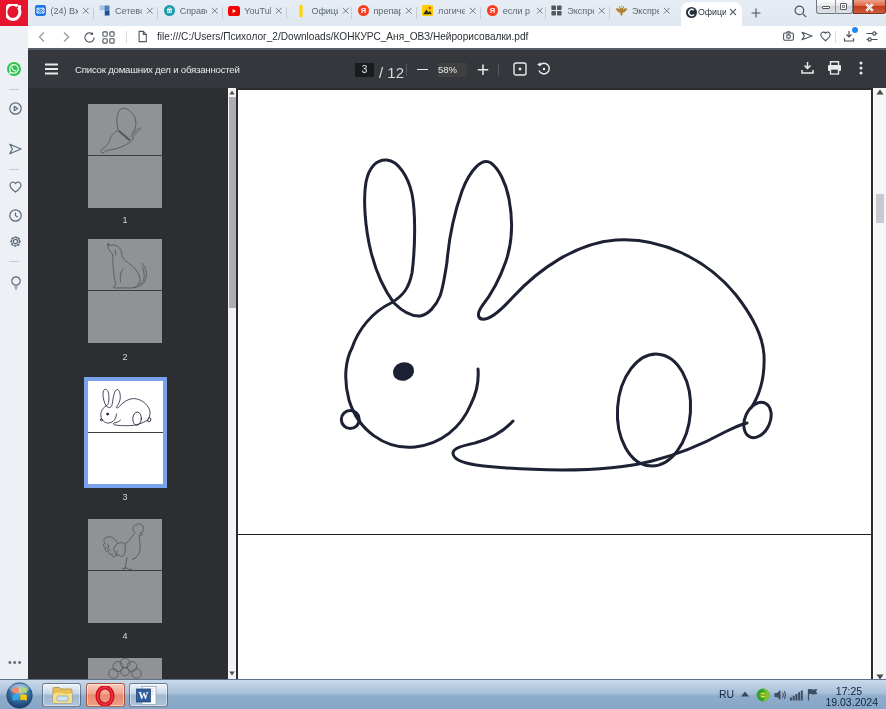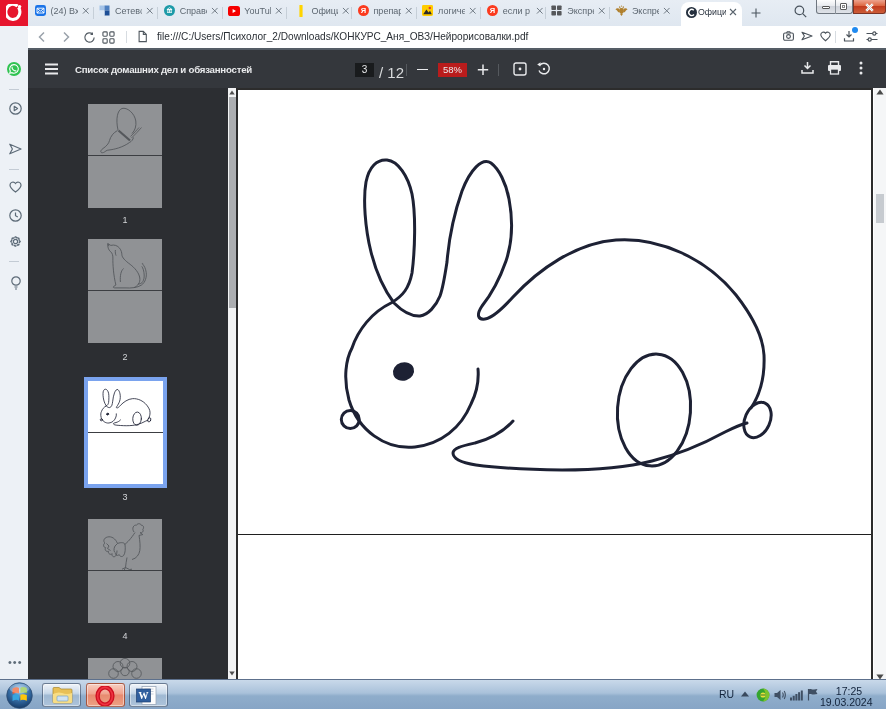--- a/index.html
+++ b/index.html
@@ -276,26 +276,26 @@
 <svg class="a" style="left:9.5px;top:276px" width="12" height="14" viewBox="0 0 12 14">
       <circle cx="6" cy="5" r="4.2" fill="none" stroke="#5d6b78" stroke-width="1.2"></circle>
       <path d="M4.5 11h3M5 13h2" stroke="#5d6b78" stroke-width="1.1"></path>
     </svg>
 <div class="a" style="left:8px;top:656px;font-size:11px;color:#5d6b78;letter-spacing:1px">•••</div>
 
 <div class="a" style="left:28px;top:48px;width:858px;height:40px;background:#34373c;box-shadow:inset 0 2px 0 #555d66"></div>
 <svg class="a" style="left:45px;top:63px" width="13" height="12" viewBox="0 0 13 12">
       <path d="M0 1.5h13M0 6h13M0 10.5h13" stroke="#e9eaec" stroke-width="1.8"></path>
     </svg>
-<div class="a" style="left:75px;top:63.5px;font-size:9.7px;letter-spacing:-0.25px;font-weight:bold;color:#e9eaec">Список домашних дел и обязанностей</div>
+<div class="a" style="left:75px;top:63.5px;font-size:9.7px;letter-spacing:-0.25px;font-weight:normal;color:#e9eaec">Список домашних дел и обязанностей</div>
 <div class="a" style="left:355px;top:62.5px;width:19px;height:14px;background:#191b1d;color:#e9eaec;font-size:10px;text-align:center;line-height:14px">3</div>
 <div class="a" style="left:379px;top:64px;font-size:15px;color:#d8dadc">/ 12</div>
 <div class="a" style="left:406px;top:64px;width:1px;height:12px;background:#55595e"></div>
 <div class="a" style="left:417px;top:68.5px;width:11px;height:1.8px;background:#e9eaec"></div>
-<div class="a" style="left:438px;top:62.5px;width:29px;height:14px;background:#b91c1c;color:#e9eaec;font-size:9.5px;text-align:center;line-height:14px">58%</div>
+<div class="a" style="left:438px;top:62.5px;width:29px;height:14px;background:#404040;color:#e9eaec;font-size:9.5px;line-height:14px">58%</div>
 <svg class="a" style="left:477px;top:63.5px" width="12" height="12" viewBox="0 0 12 12">
       <path d="M6 0.5V11M0.8 5.8H11.2" stroke="#e9eaec" stroke-width="1.5"></path>
     </svg>
 <div class="a" style="left:498px;top:64px;width:1px;height:12px;background:#55595e"></div>
 <svg class="a" style="left:513px;top:62px" width="14" height="14" viewBox="0 0 14 14">
       <rect x="1" y="1" width="12" height="12" rx="2" fill="none" stroke="#e9eaec" stroke-width="1.4"></rect>
       <circle cx="7" cy="7" r="1.4" fill="#e9eaec"></circle>
     </svg>
 <svg class="a" style="left:537px;top:62px" width="14" height="14" viewBox="0 0 14 14">
       <path d="M2.8 3.2A5.3 5.3 0 1 1 2 8.4" fill="none" stroke="#e9eaec" stroke-width="1.4"></path>
@@ -475,14 +475,14 @@
         <rect x="5.4" y="4" width="2" height="6.5"></rect>
         <rect x="8.1" y="2.2" width="2" height="8.3"></rect>
         <rect x="10.8" y="0.5" width="2" height="10"></rect>
       </g>
     </svg>
     <svg class="a" style="left:807px;top:688px" width="12" height="13" viewBox="0 0 12 13">
 <path d="M1.5 1 L1.5 12.5" stroke="#3f4f63" stroke-width="1.2"></path>
 <path d="M2 1.2 C4 0.2 5 2.2 7 1.4 L10.5 1 L9 3.5 L10.5 6 L7 6.4 C5 7.2 4 5.2 2 6.2z" fill="#3f4f63"></path>
     </svg>
     <div class="a" style="left:826px;top:684.5px;width:46px;text-align:center;font-size:10.5px;color:#12233b">17:25</div>
-    <div class="a" style="left:820px;top:696px;width:58px;text-align:left;font-size:10.5px;color:#12233b">19.03.2024</div>
+    <div class="a" style="left:820px;top:696px;width:58px;text-align:right;font-size:10.5px;color:#12233b">19.03.2024</div>
 </div>
 
 </body></html>

